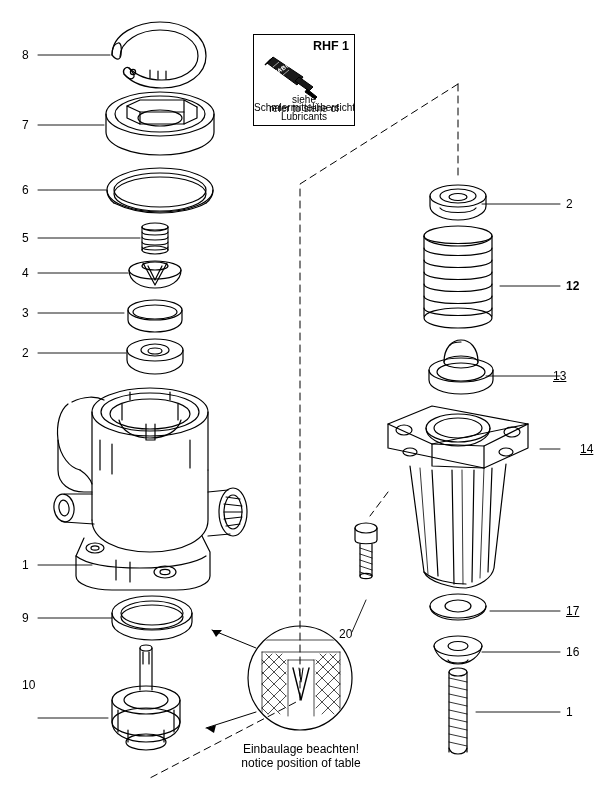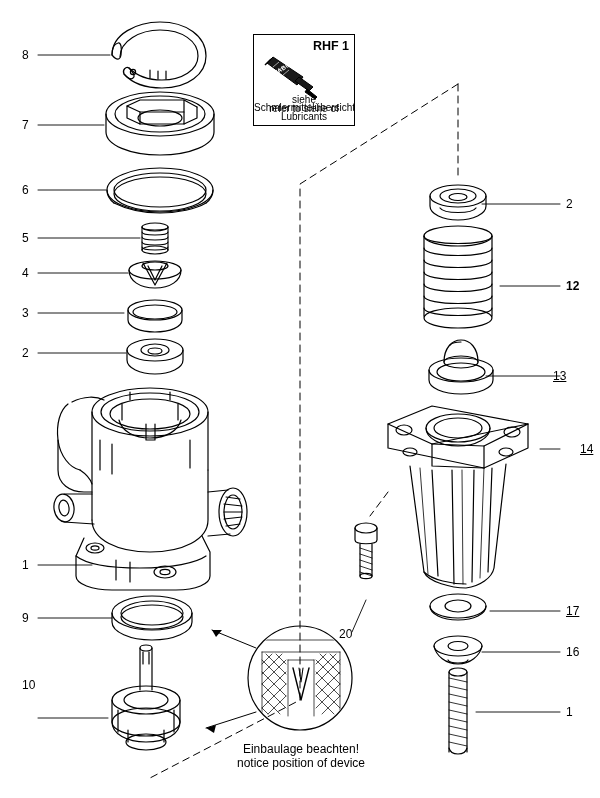--- a/index.html
+++ b/index.html
@@ -377,15 +377,15 @@
       <path d="M48,34 L58,42 L56,44 L46,37 Z" fill="#000" stroke="#000"></path>
       <path d="M6,10 L12,4" stroke-width="1.4"></path>
       <path d="M14,12 L20,7 M19,16 L25,11 M24,20 L30,15" stroke-width="0.6" stroke="#fff"></path>
     </svg>
     <div class="wabco-word">WABCO</div>
     <div class="cap1">siehe Schmiermittelübersicht</div>
     <div class="cap2">refer to siehe of Lubricants</div>
   </div>
 
   <div class="note" style="left:230px; top:743px; width:142px;">Einbaulage beachten!</div>
-  <div class="note" style="left:230px; top:757px; width:142px;">notice position of device</div>
+  <div class="note" style="left:230px; top:757px; width:142px;">notice position of table</div>
 
 </div>
 
 </body></html>

